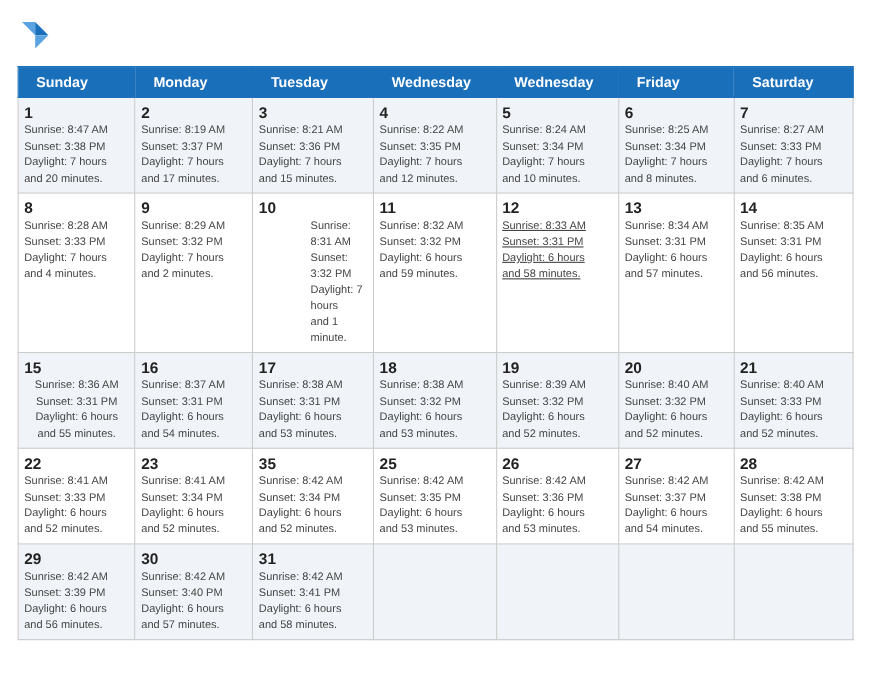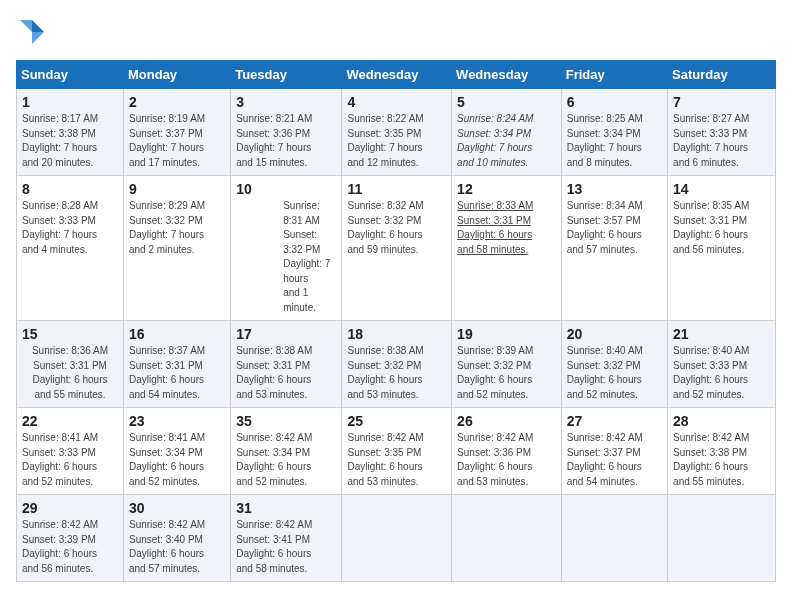--- a/index.html
+++ b/index.html
@@ -47,21 +47,21 @@
     }
     table {
       width: 100%;
       border-collapse: collapse;
     }
     thead th {
       background: #1a6fba;
       color: #fff;
       font-size: 13px;
       font-weight: bold;
-      padding: 6px 4px;
+      padding: 6px 16px;
       text-align: left;
       border: 1px solid #1a6fba;
     }
     tbody tr {
       background: #fff;
     }
     tbody tr:nth-child(odd) {
       background: #f0f4f8;
     }
     tbody td {
@@ -119,21 +119,21 @@
         <th>Wednesday</th>
         <th>Wednesday</th>
         <th>Friday</th>
         <th>Saturday</th>
       </tr>
   </thead>
   <tbody id="calendar-body">
   <tr>
         <td>
           <span class="day-num">1</span>
-          <div class="day-info" style="white-space: pre-line;">Sunrise: 8:17 AM
+          <div class="day-info" style="white-space: pre-line;">Sunrise: 8:47 AM
 Sunset: 3:38 PM
 Daylight: 7 hours
 and 20 minutes.</div>
         </td>
         <td>
           <span class="day-num">2</span>
           <div class="day-info" style="white-space: pre-line;">Sunrise: 8:19 AM
 Sunset: 3:37 PM
 Daylight: 7 hours
 and 17 minutes.</div>
@@ -147,21 +147,21 @@
         </td>
         <td>
           <span class="day-num">4</span>
           <div class="day-info" style="white-space: pre-line;">Sunrise: 8:22 AM
 Sunset: 3:35 PM
 Daylight: 7 hours
 and 12 minutes.</div>
         </td>
         <td>
           <span class="day-num">5</span>
-          <div class="day-info" style="white-space: pre-line; font-style: italic;">Sunrise: 8:24 AM
+          <div class="day-info" style="white-space: pre-line;">Sunrise: 8:24 AM
 Sunset: 3:34 PM
 Daylight: 7 hours
 and 10 minutes.</div>
         </td>
         <td>
           <span class="day-num">6</span>
           <div class="day-info" style="white-space: pre-line;">Sunrise: 8:25 AM
 Sunset: 3:34 PM
 Daylight: 7 hours
 and 8 minutes.</div>
@@ -206,21 +206,21 @@
         <td>
           <span class="day-num">12</span>
           <div class="day-info" style="white-space: pre-line; text-decoration: underline;">Sunrise: 8:33 AM
 Sunset: 3:31 PM
 Daylight: 6 hours
 and 58 minutes.</div>
         </td>
         <td>
           <span class="day-num">13</span>
           <div class="day-info" style="white-space: pre-line;">Sunrise: 8:34 AM
-Sunset: 3:57 PM
+Sunset: 3:31 PM
 Daylight: 6 hours
 and 57 minutes.</div>
         </td>
         <td>
           <span class="day-num">14</span>
           <div class="day-info" style="white-space: pre-line;">Sunrise: 8:35 AM
 Sunset: 3:31 PM
 Daylight: 6 hours
 and 56 minutes.</div>
         </td>

